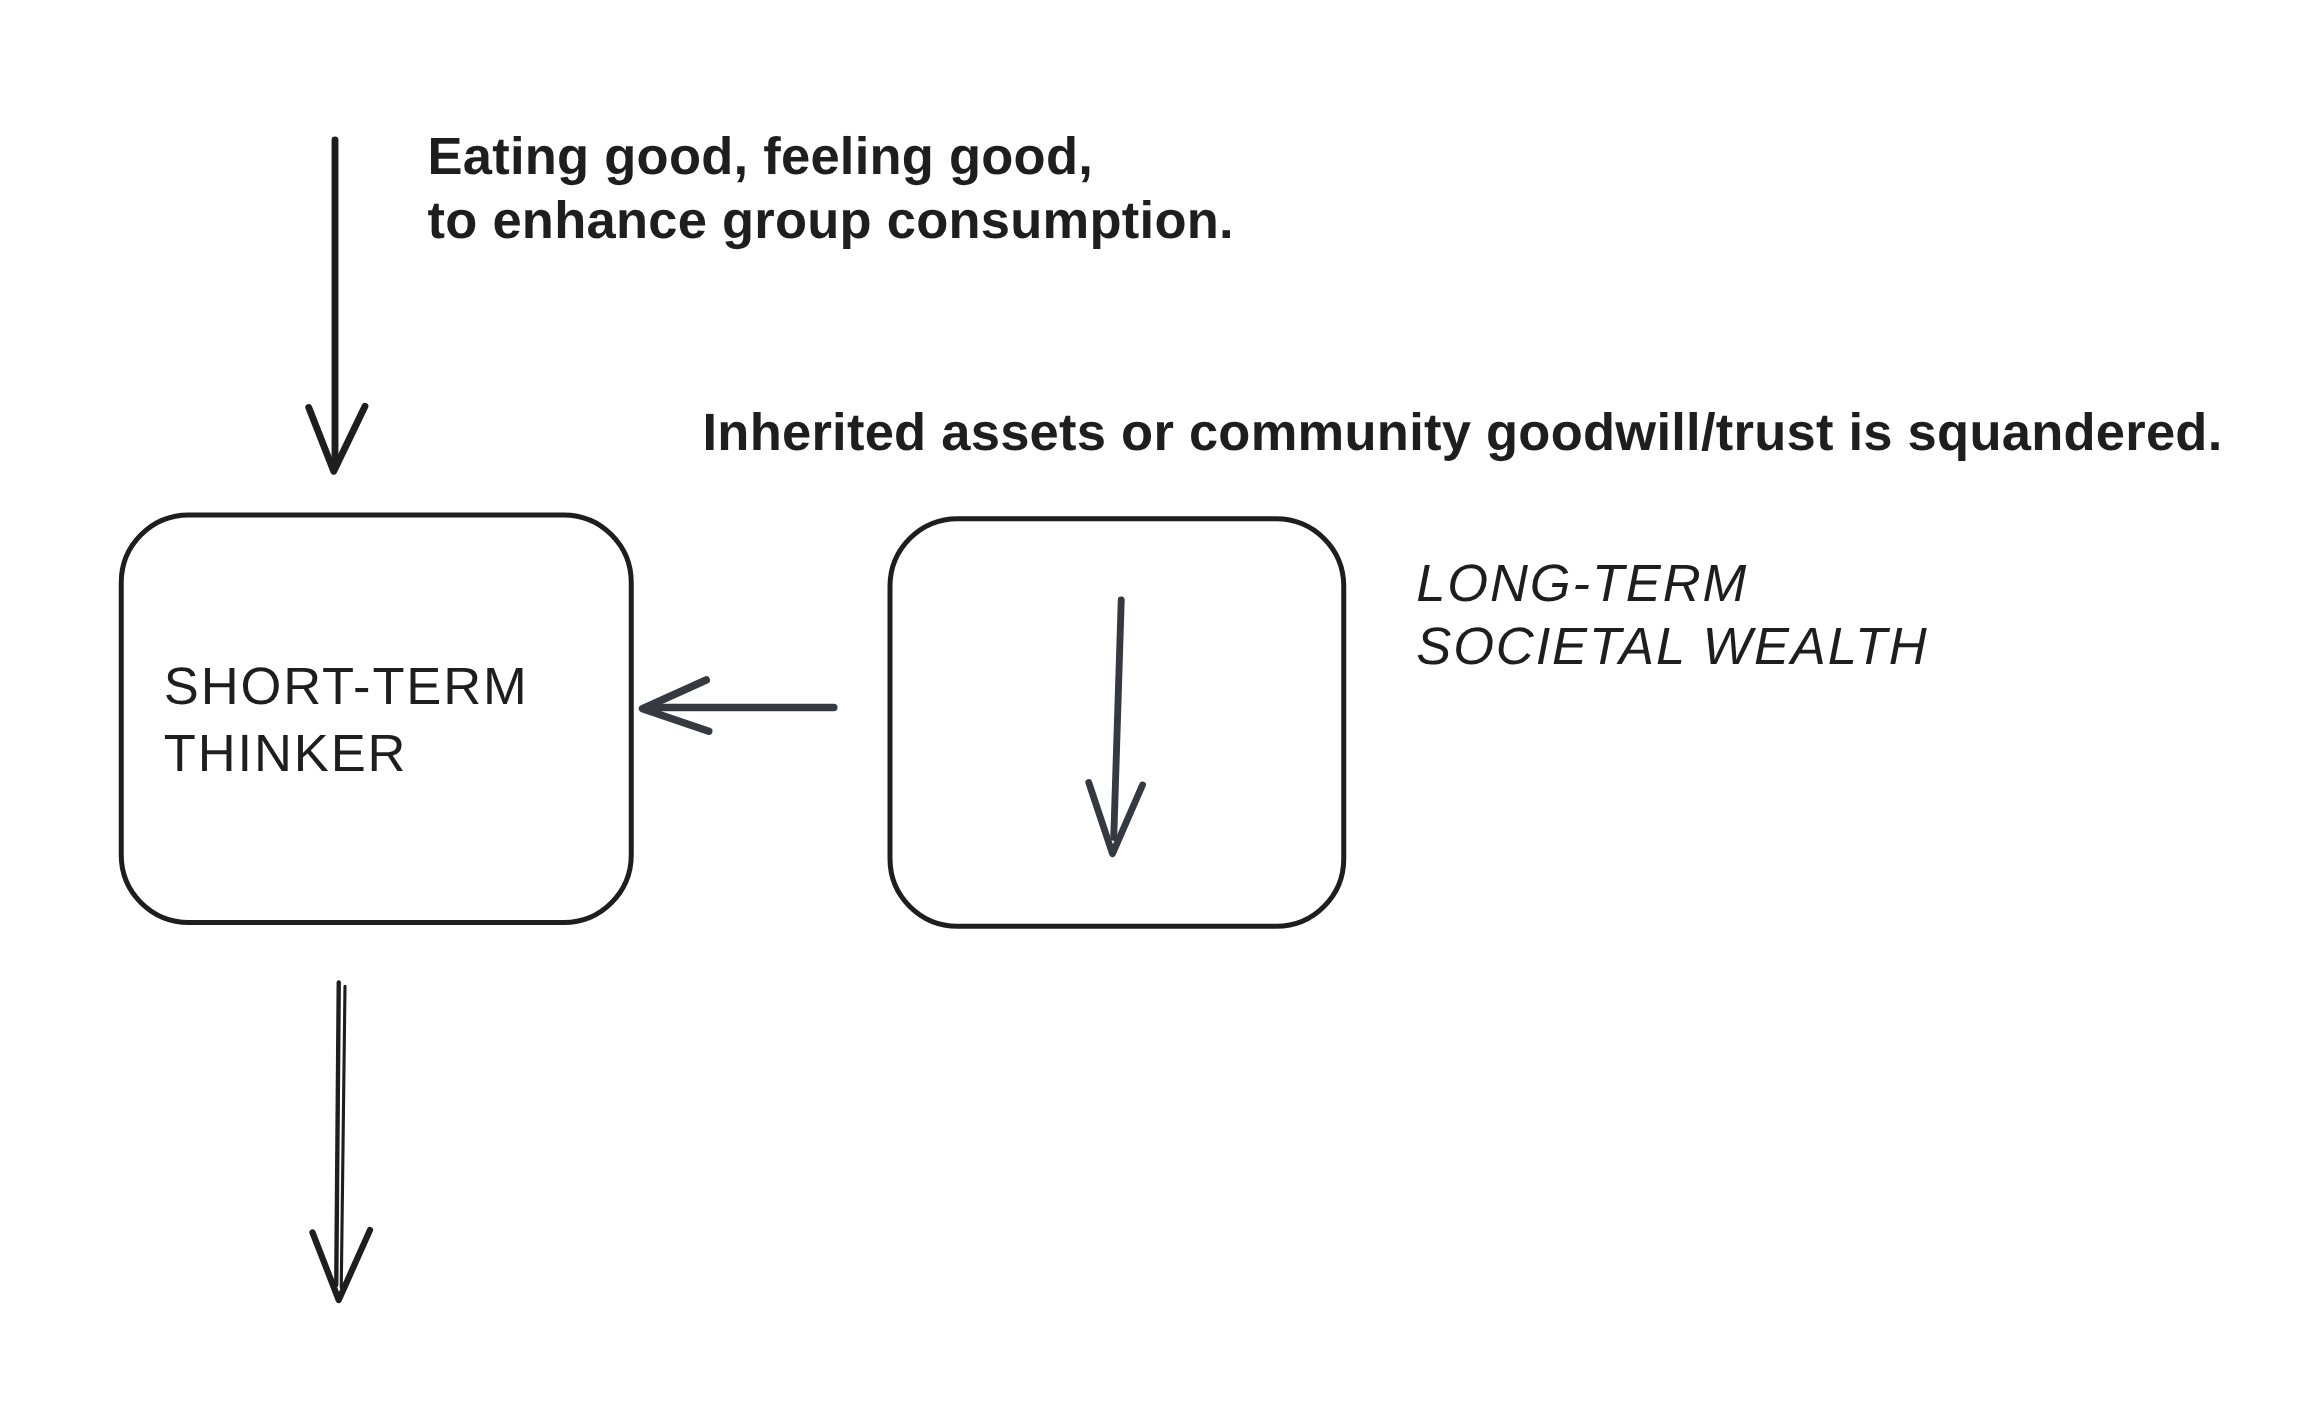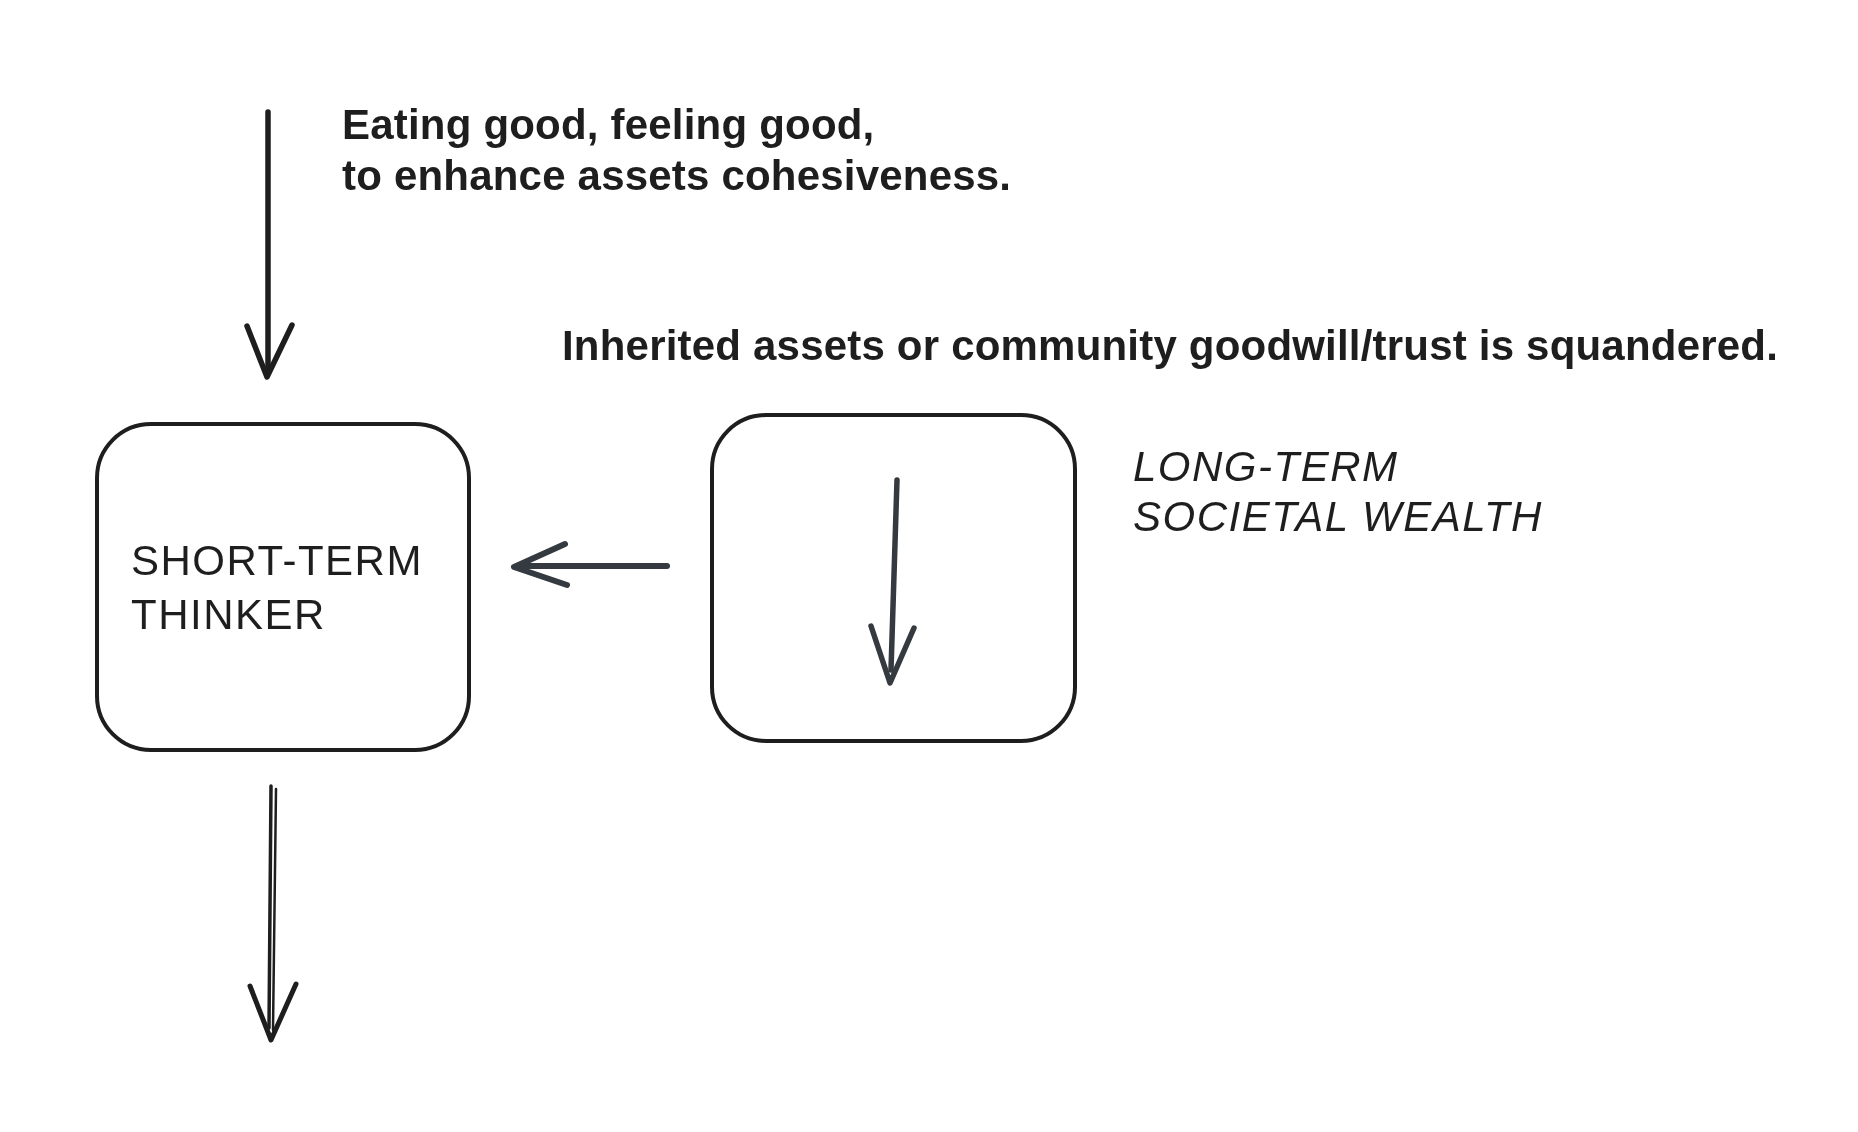--- a/index.html
+++ b/index.html
@@ -29,21 +29,21 @@
     white-space: nowrap;
     letter-spacing: 0.2px;
     font-weight: bold;
   }
   .box {
     position: absolute;
     border: 4px solid var(--ink);
     border-radius: 56px;
     background: transparent;
   }
-  .box-short-term { left: 95px;  top: 422px; width: 376px; height: 330px; }
+  .box-short-term { left: 95px;  top: 410px; width: 412px; height: 330px; }
   .box-wealth     { left: 710px; top: 413px; width: 367px; height: 330px; }
   .box-label {
     position: absolute;
     left: 32px; top: 108px;
     font-size: 42px;
     line-height: 54px;
     letter-spacing: 1.5px;
     white-space: nowrap;
   }
   .side-label {
@@ -83,21 +83,21 @@
 
     <g>
       <path class="stroke-ink" stroke-width="3.5" d="M 271 786 L 269 1028"></path>
       <path class="stroke-ink" stroke-width="2.5" d="M 276 789 L 273 1030"></path>
       <path class="stroke-ink" stroke-width="5" d="M 250 986 L 271 1040 L 296 984"></path>
     </g>
   </svg>
 
   <div class="note note-consumption">
     <div>Eating good, feeling good,</div>
-    <div>to enhance assets cohesiveness.</div>
+    <div>to enhance group consumption.</div>
   </div>
 
   <div class="note note-squandered">
     <div>Inherited assets or community goodwill/trust is squandered.</div>
   </div>
 
   <div class="box box-short-term">
     <div class="box-label">
       <div>SHORT-TERM</div>
       <div>THINKER</div>

